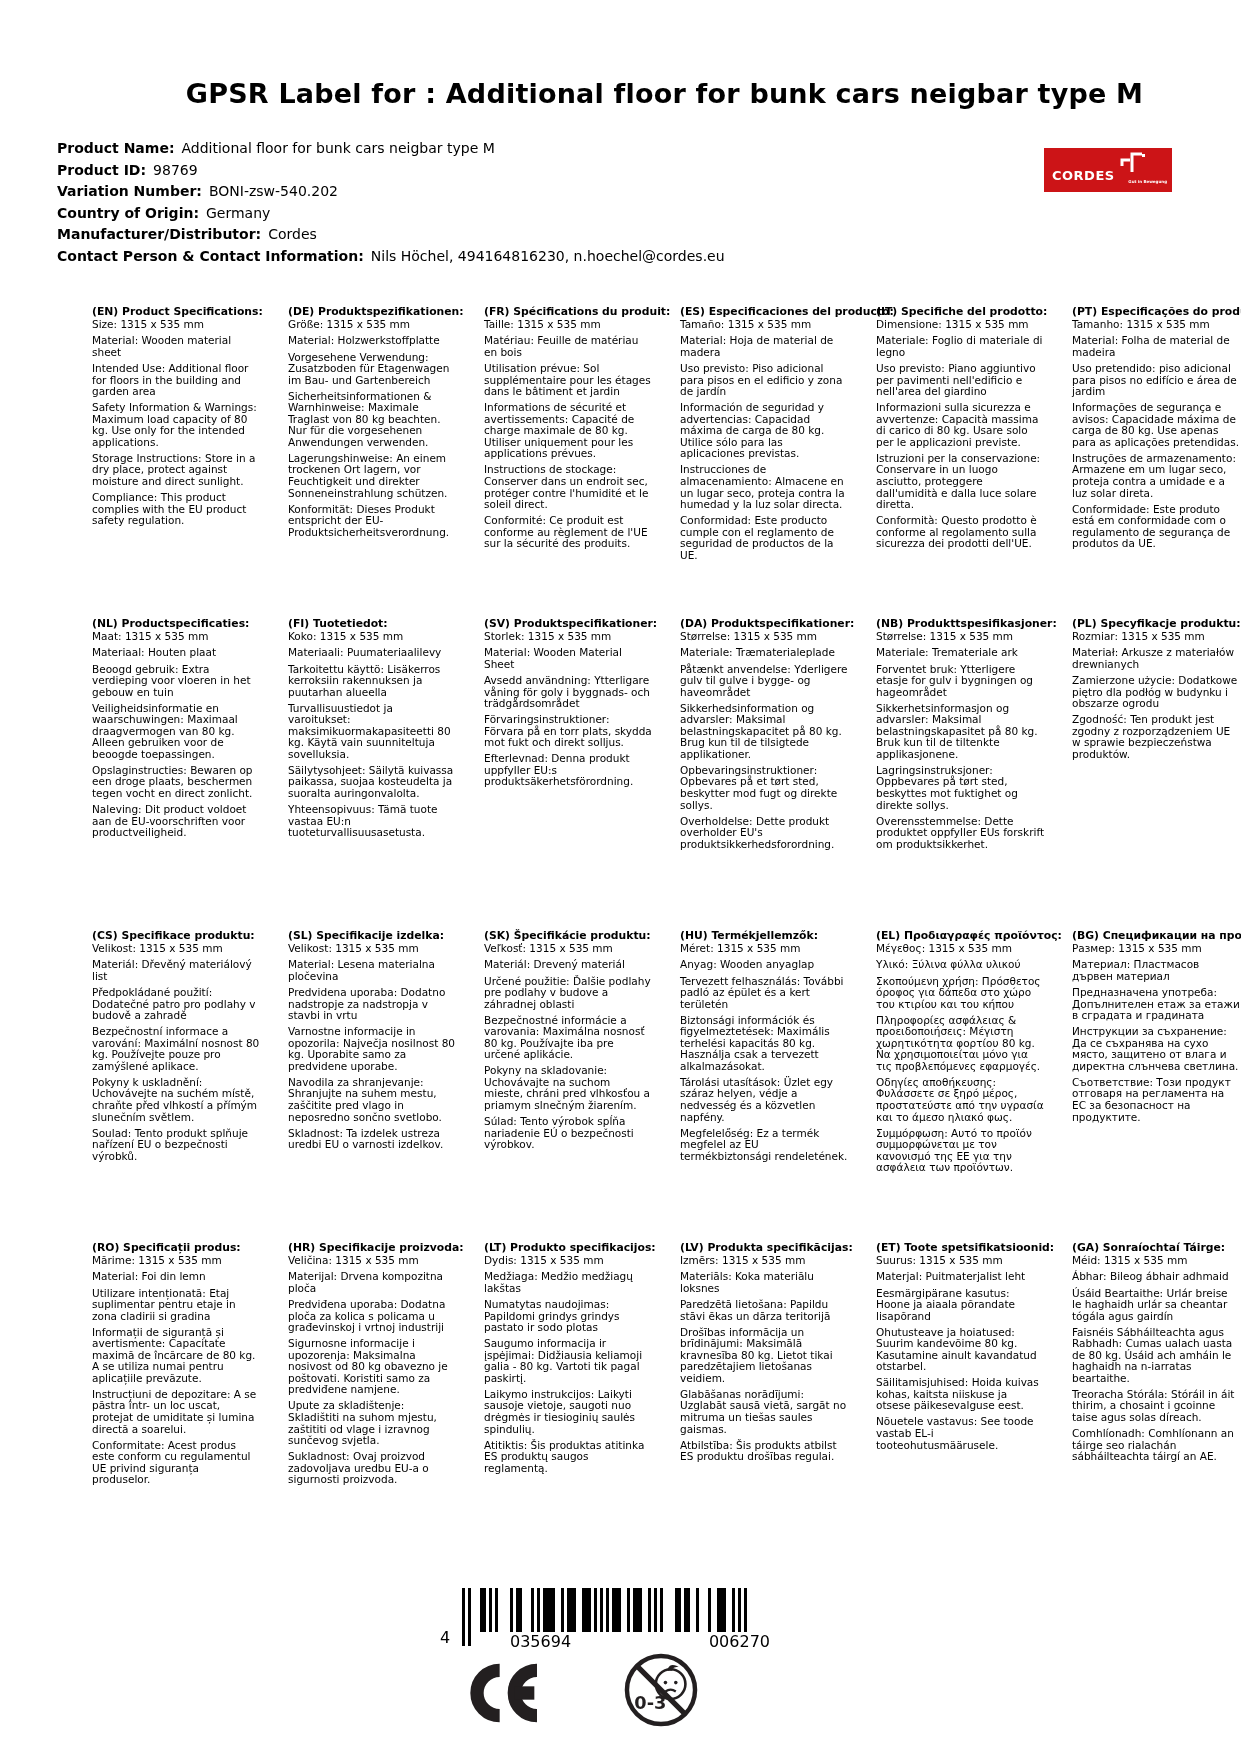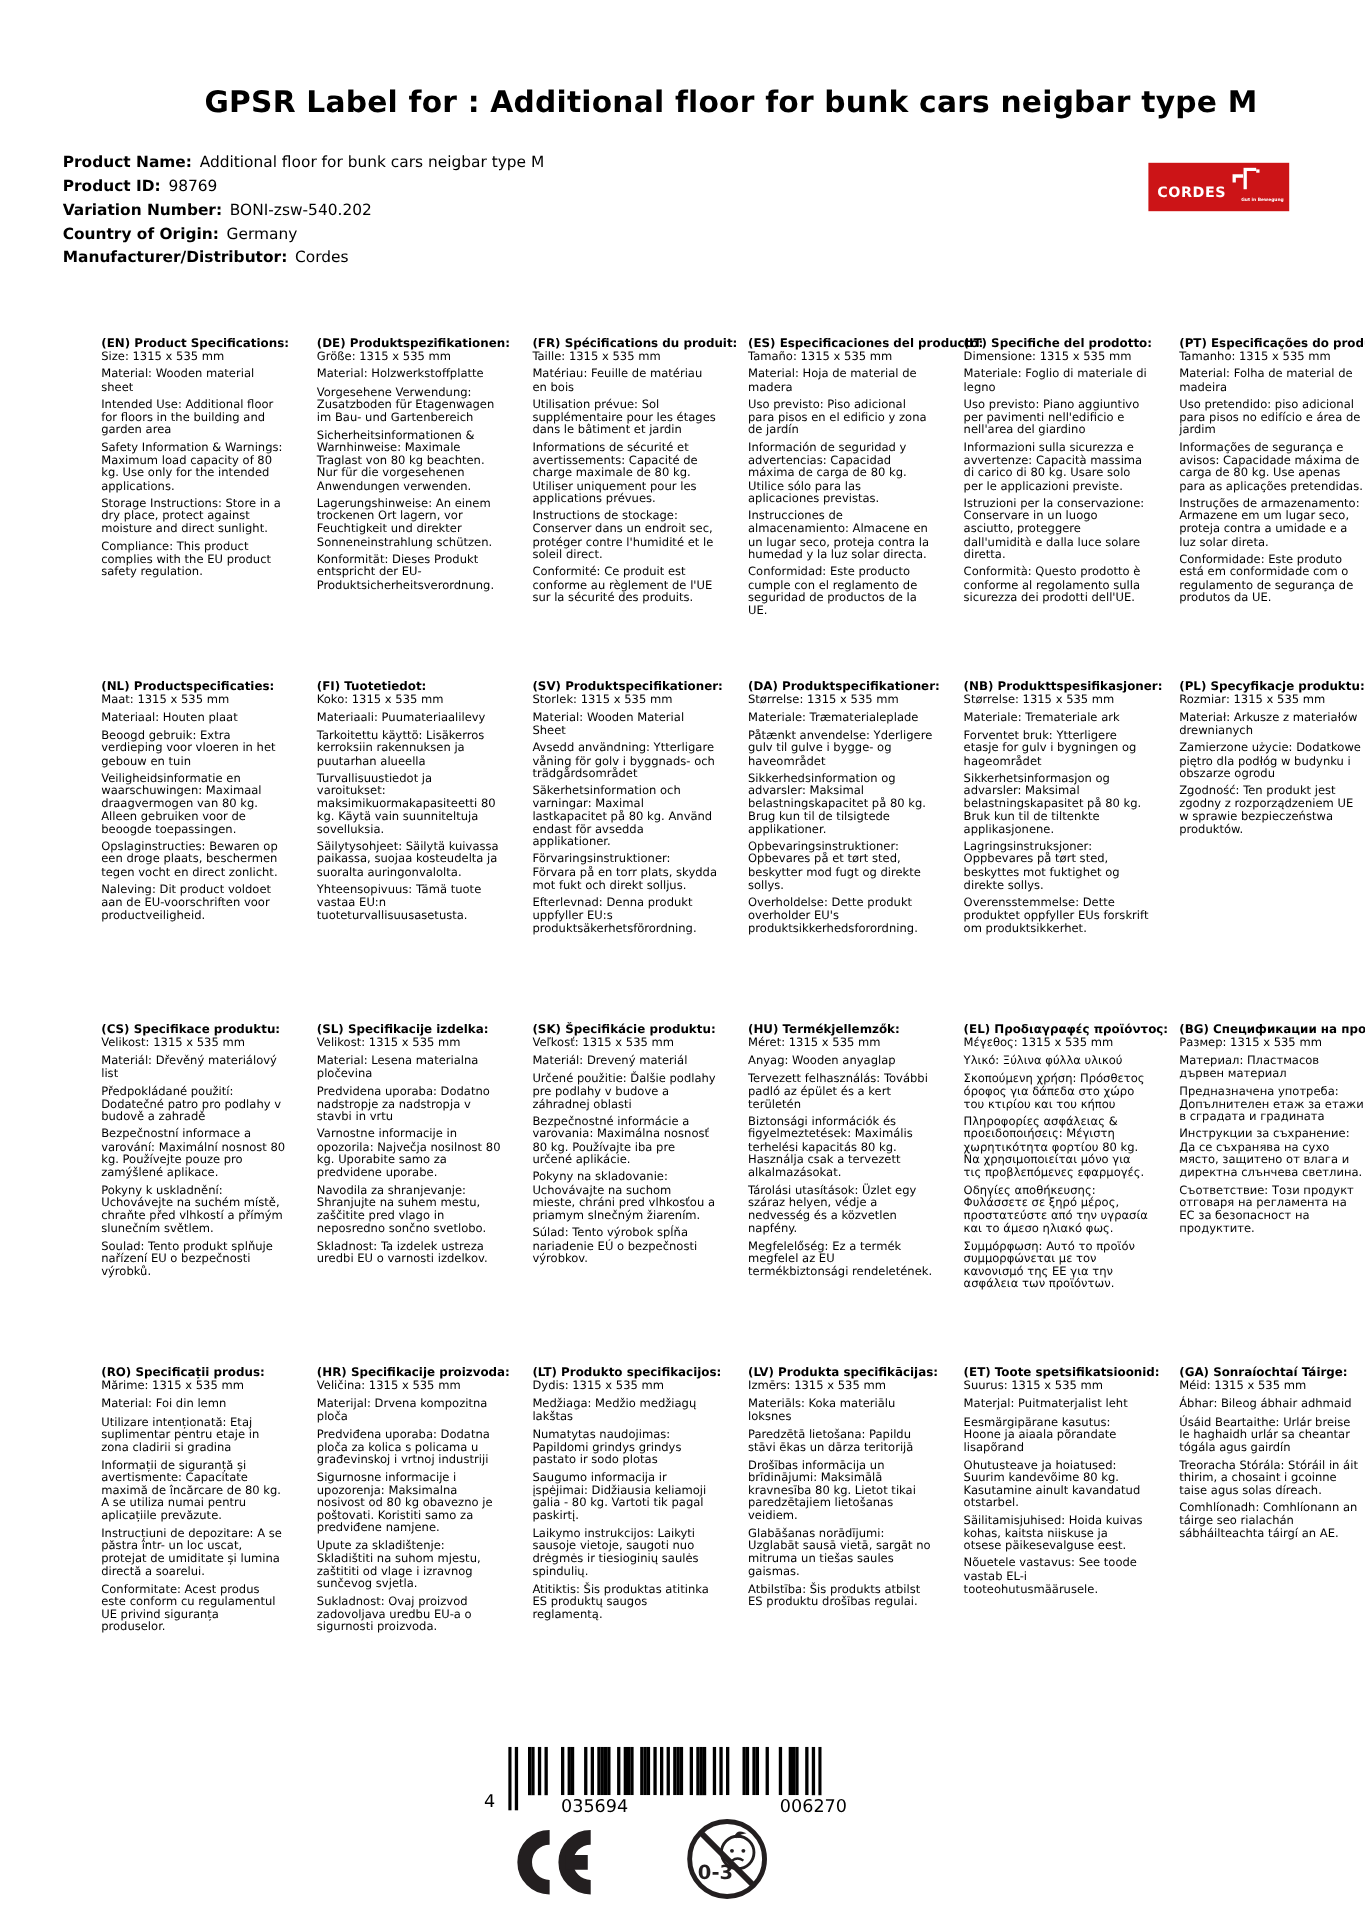--- a/index.html
+++ b/index.html
@@ -58,20 +58,21 @@
 <div class="page">
 
   <div class="page-title">GPSR Label for : Additional floor for bunk cars neigbar type M</div>
 
   <div class="product-info">
       <div class="info-row"><span class="info-label">Product Name:</span><span class="info-value">Additional floor for bunk cars neigbar type M</span></div>
       <div class="info-row"><span class="info-label">Product ID:</span><span class="info-value">98769</span></div>
       <div class="info-row"><span class="info-label">Variation Number:</span><span class="info-value">BONI-zsw-540.202</span></div>
       <div class="info-row"><span class="info-label">Country of Origin:</span><span class="info-value">Germany</span></div>
       <div class="info-row"><span class="info-label">Manufacturer/Distributor:</span><span class="info-value">Cordes</span></div>
+      <div class="info-row"><span class="info-label">Contact Person &amp; Contact Information:</span><span class="info-value">Nils Höchel, 494164816230, n.hoechel@cordes.eu</span></div>
     </div>
 
   <div class="cordes-logo" style="background: rgb(204, 20, 23);">
     <svg width="26" height="22" viewBox="0 0 26 22">
       <path d="M2 14 V8 H10" fill="none" stroke="#ffffff" stroke-width="3"></path>
       <path d="M12 20 V2 H22" fill="none" stroke="#ffffff" stroke-width="3"></path>
       <rect x="22" y="2" width="3" height="3" fill="#ffffff"></rect>
     </svg>
     <span class="logo-text">CORDES</span>
     <span class="logo-tagline">Gut in Bewegung</span>
@@ -148,21 +149,20 @@
         <p class="lang-par">Tarkoitettu käyttö: Lisäkerros kerroksiin rakennuksen ja puutarhan alueella</p>
         <p class="lang-par">Turvallisuustiedot ja varoitukset: maksimikuormakapasiteetti 80 kg. Käytä vain suunniteltuja sovelluksia.</p>
         <p class="lang-par">Säilytysohjeet: Säilytä kuivassa paikassa, suojaa kosteudelta ja suoralta auringonvalolta.</p>
         <p class="lang-par">Yhteensopivuus: Tämä tuote vastaa EU:n tuoteturvallisuusasetusta.</p>
       </div>
       <div class="lang-section">
         <div class="lang-heading">(SV) Produktspecifikationer:</div>
         <p class="lang-par">Storlek: 1315 x 535 mm</p>
         <p class="lang-par">Material: Wooden Material Sheet</p>
         <p class="lang-par">Avsedd användning: Ytterligare våning för golv i byggnads- och trädgårdsområdet</p>
-        <p class="lang-par">Säkerhetsinformation och varningar: Maximal lastkapacitet på 80 kg. Använd endast för avsedda applikationer.</p>
         <p class="lang-par">Förvaringsinstruktioner: Förvara på en torr plats, skydda mot fukt och direkt solljus.</p>
         <p class="lang-par">Efterlevnad: Denna produkt uppfyller EU:s produktsäkerhetsförordning.</p>
       </div>
       <div class="lang-section">
         <div class="lang-heading">(DA) Produktspecifikationer:</div>
         <p class="lang-par">Størrelse: 1315 x 535 mm</p>
         <p class="lang-par">Materiale: Træmaterialeplade</p>
         <p class="lang-par">Påtænkt anvendelse: Yderligere gulv til gulve i bygge- og haveområdet</p>
         <p class="lang-par">Sikkerhedsinformation og advarsler: Maksimal belastningskapacitet på 80 kg. Brug kun til de tilsigtede applikationer.</p>
         <p class="lang-par">Opbevaringsinstruktioner: Opbevares på et tørt sted, beskytter mod fugt og direkte sollys.</p>
@@ -280,20 +280,21 @@
         <p class="lang-par">Eesmärgipärane kasutus: Hoone ja aiaala põrandate lisapõrand</p>
         <p class="lang-par">Ohutusteave ja hoiatused: Suurim kandevõime 80 kg. Kasutamine ainult kavandatud otstarbel.</p>
         <p class="lang-par">Säilitamisjuhised: Hoida kuivas kohas, kaitsta niiskuse ja otsese päikesevalguse eest.</p>
         <p class="lang-par">Nõuetele vastavus: See toode vastab EL-i tooteohutusmäärusele.</p>
       </div>
       <div class="lang-section">
         <div class="lang-heading">(GA) Sonraíochtaí Táirge:</div>
         <p class="lang-par">Méid: 1315 x 535 mm</p>
         <p class="lang-par">Ábhar: Bileog ábhair adhmaid</p>
         <p class="lang-par">Úsáid Beartaithe: Urlár breise le haghaidh urlár sa cheantar tógála agus gairdín</p>
+        <p class="lang-par">Faisnéis Sábháilteachta agus Rabhadh: Cumas ualach uasta de 80 kg. Úsáid ach amháin le haghaidh na n-iarratas beartaithe.</p>
         <p class="lang-par">Treoracha Stórála: Stóráil in áit thirim, a chosaint i gcoinne taise agus solas díreach.</p>
         <p class="lang-par">Comhlíonadh: Comhlíonann an táirge seo rialachán sábháilteachta táirgí an AE.</p>
       </div>
     </div>
 
   <div class="barcode-wrap">
     <div class="barcode-bars"><svg width="285" height="58">
           <rect x="0" y="0" width="3" height="58" fill="#000"></rect>
           <rect x="6" y="0" width="3" height="58" fill="#000"></rect>
           <rect x="18" y="0" width="3" height="44" fill="#000"></rect>

